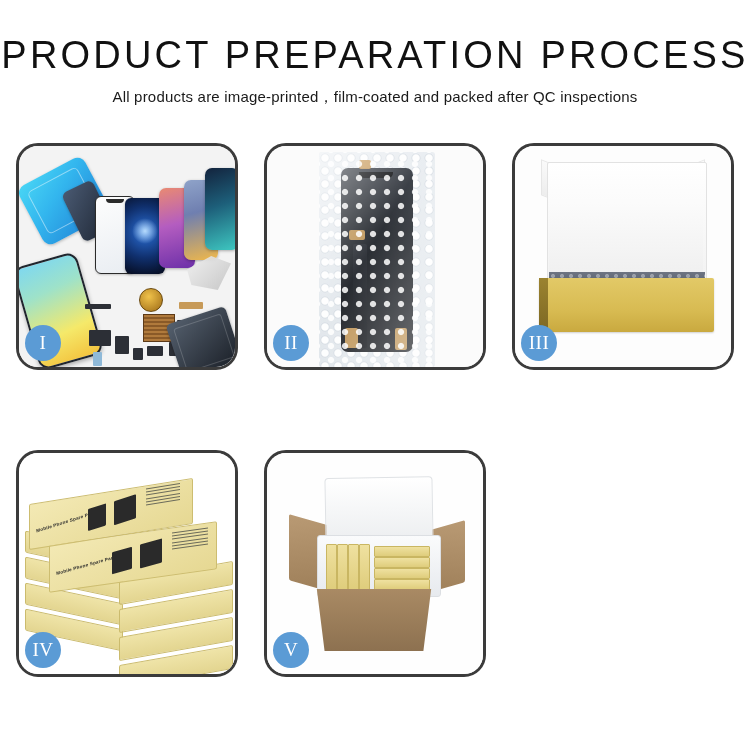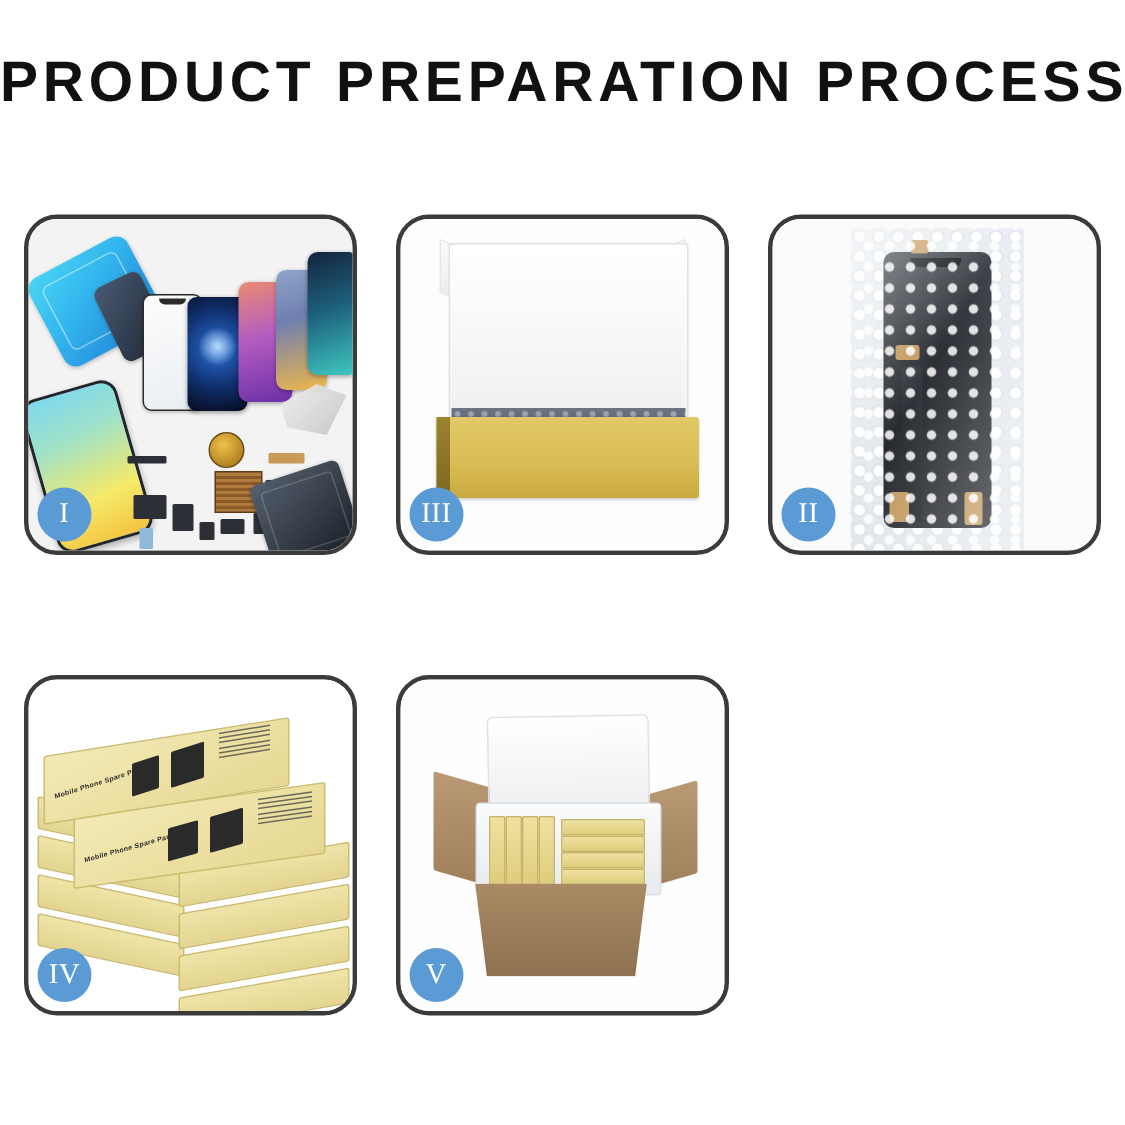--- a/index.html
+++ b/index.html
@@ -6,21 +6,21 @@
   body{
     width:750px;height:750px;background:#ffffff;
     font-family:"Liberation Sans", sans-serif;
     overflow:hidden;position:relative;
   }
   .page{width:750px;height:750px;position:relative;}
 
   
   .header{padding-top:36px;text-align:center;}
   .title{
-    font-size:38px;font-weight:700;color:#111;letter-spacing:3.2px;
+    font-size:38px;font-weight:400;color:#111;letter-spacing:3.2px;
     line-height:1.05;white-space:nowrap;
   }
   .subtitle{
     margin-top:12px;font-size:15px;color:#1a1a1a;letter-spacing:.2px;
     white-space:nowrap;font-weight:400;
   }
 
   
   .grid{
     position:absolute;left:16px;top:143px;width:718px;height:534px;
@@ -272,20 +272,21 @@
   }
   .tab{position:absolute;background:rgba(120,96,66,.55);border-radius:1px;}
 </style>
 </head>
 <body>
 
 <div class="page">
 
   <div class="header">
     <div class="title">PRODUCT PREPARATION PROCESS</div>
+    <div class="subtitle">All products are image-printed，film-coated and packed after QC inspections</div>
   </div>
 
   <div class="grid">
 
     <div class="panel">
       <div class="scene p1">
         <div class="ph ph-blue"></div>
         <div class="ph ph-dark"></div>
         <div class="ph glass"></div>
         <div class="ph ph-ig"></div>
@@ -306,45 +307,45 @@
           <div class="pt" style="left:92px;top:34px;width:10px;height:34px;"></div>
           <div class="pt" style="left:8px;top:66px;width:9px;height:14px;background:#8fb9d8;"></div>
           <div class="backp"></div>
         </div>
         <div class="tool"></div>
       </div>
       <div class="badge">I</div>
     </div>
 
     <div class="panel">
-      <div class="scene p3">
-        <div class="lidflapL"></div>
-        <div class="lidflapR"></div>
-        <div class="lid"></div>
-        <div class="lidfoam"></div>
-        <div class="boxinner"></div>
-        <div class="boxbody"></div>
-        <div class="boxedgeL"></div>
-      </div>
-      <div class="badge">III</div>
-    </div>
-
-    <div class="panel">
       <div class="scene p2">
         <div class="wrap">
           <div class="scr"></div>
           <div class="flex"></div>
           <div class="tape" style="left:40px;top:8px;width:12px;height:9px;"></div>
           <div class="tape" style="left:30px;top:78px;width:16px;height:10px;"></div>
           <div class="tape" style="left:26px;top:176px;width:13px;height:20px;"></div>
           <div class="tape" style="left:76px;top:176px;width:12px;height:22px;"></div>
           <div class="bubgloss"></div>
         </div>
       </div>
       <div class="badge">II</div>
+    </div>
+
+    <div class="panel">
+      <div class="scene p3">
+        <div class="lidflapL"></div>
+        <div class="lidflapR"></div>
+        <div class="lid"></div>
+        <div class="lidfoam"></div>
+        <div class="boxinner"></div>
+        <div class="boxbody"></div>
+        <div class="boxedgeL"></div>
+      </div>
+      <div class="badge">III</div>
     </div>
 
     <div class="panel">
       <div class="scene p4">
         <div class="stack">
 
           <div class="sbox" style="left:2px;top:66px;width:96px;height:20px;transform:skewY(12deg);"></div>
           <div class="sbox" style="left:2px;top:92px;width:96px;height:20px;transform:skewY(12deg);"></div>
           <div class="sbox" style="left:2px;top:118px;width:96px;height:20px;transform:skewY(12deg);"></div>
           <div class="sbox" style="left:2px;top:144px;width:96px;height:20px;transform:skewY(12deg);"></div>

